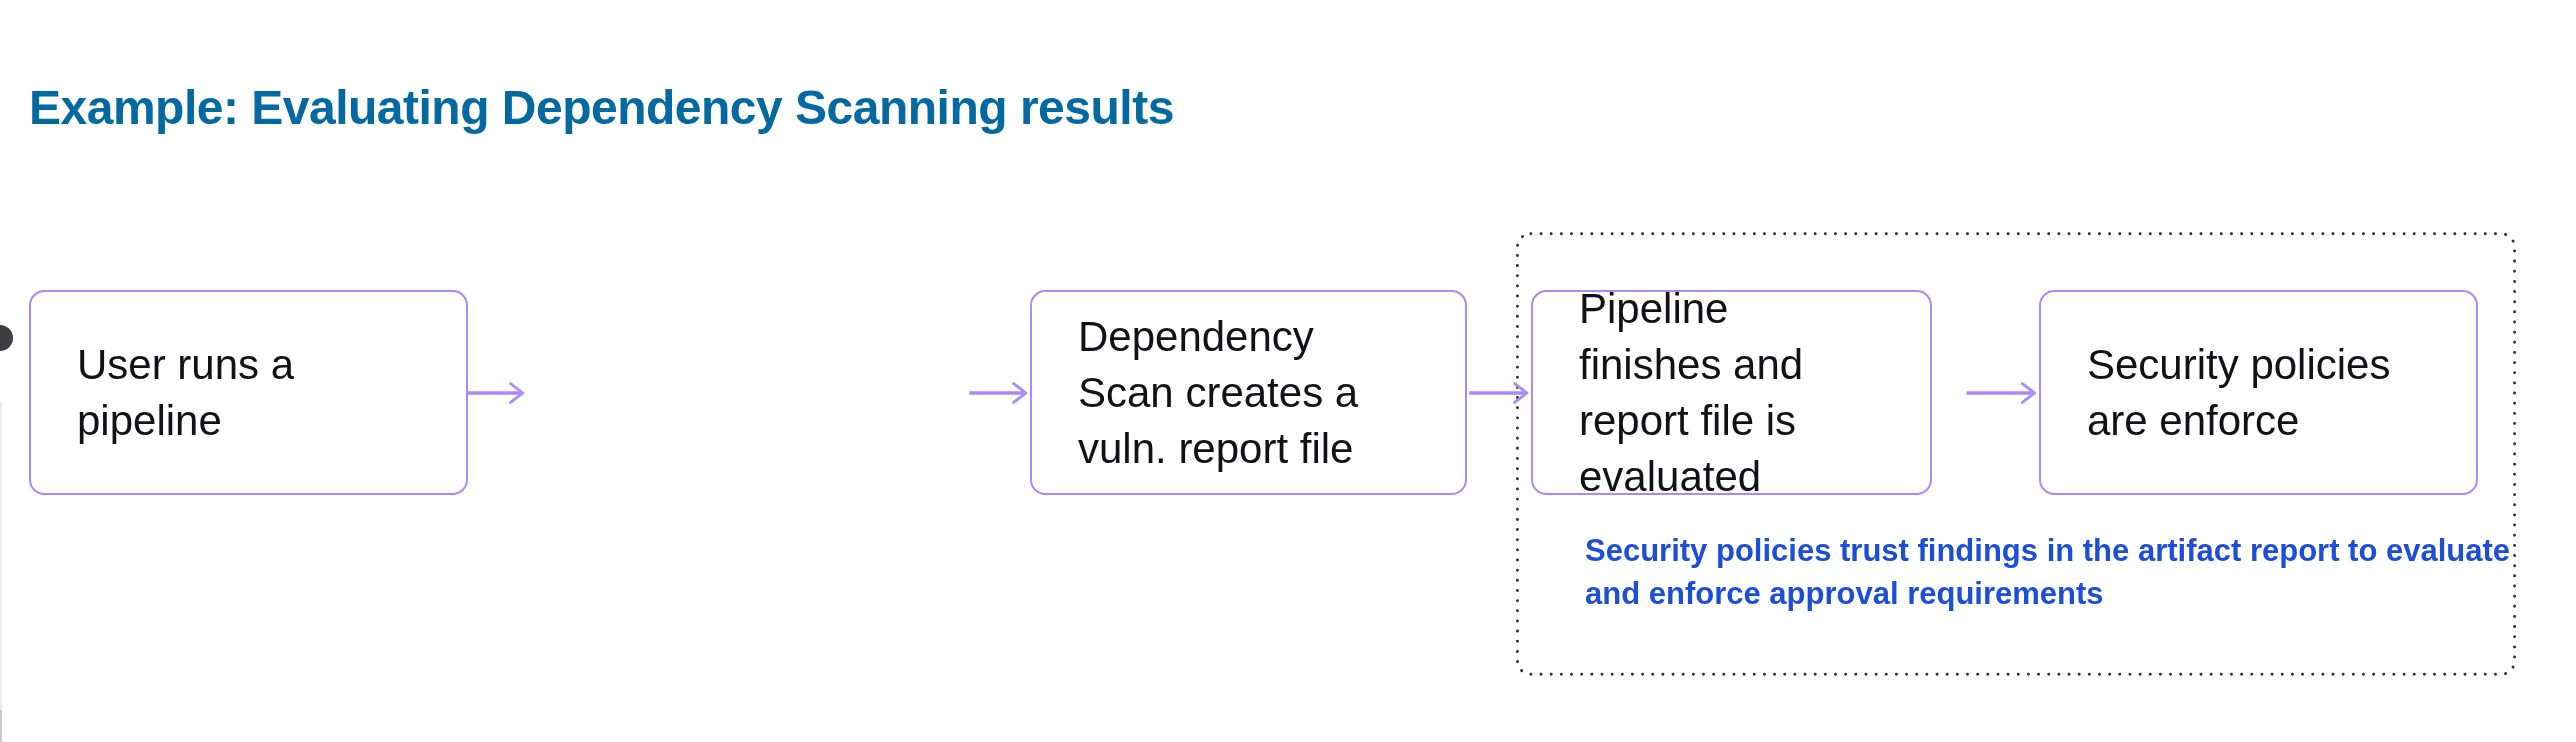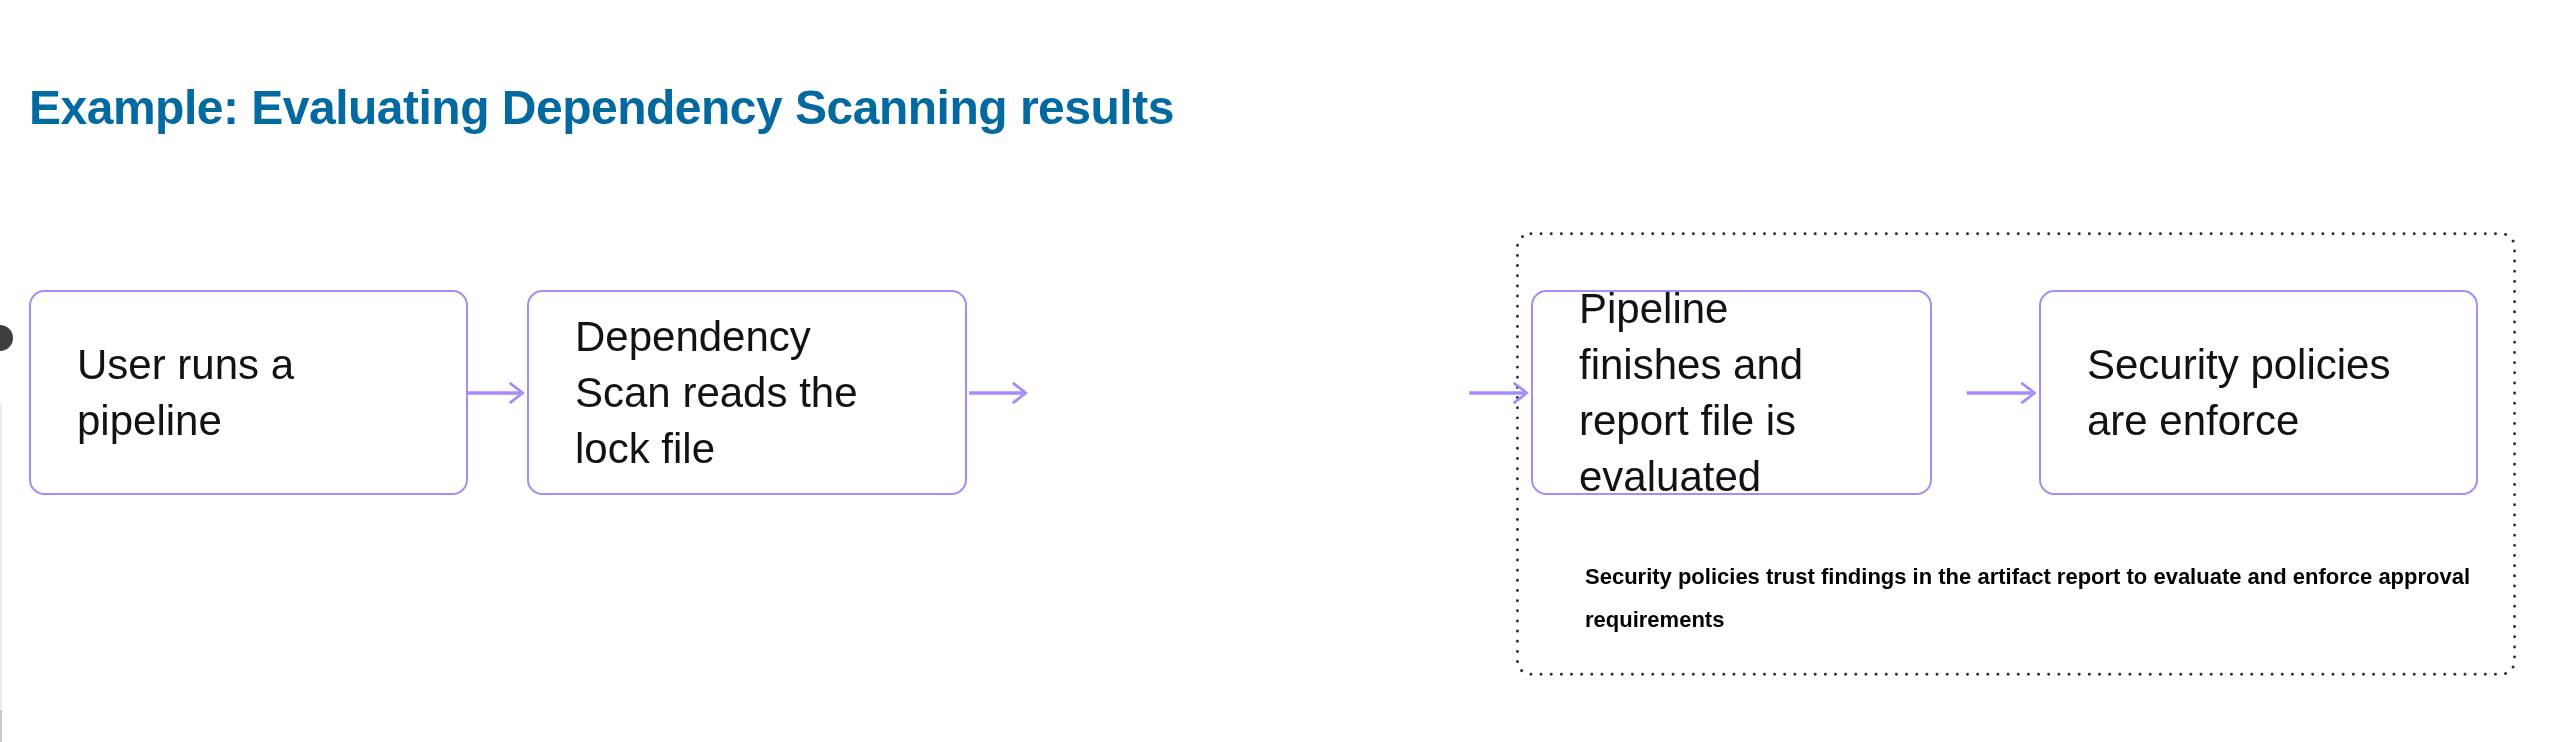--- a/index.html
+++ b/index.html
@@ -61,26 +61,26 @@
     position: absolute;
     left: 1516px;
     top: 232px;
     width: 1000px;
     height: 444px;
     z-index: 0;
   }
   .group-note {
     position: absolute;
     left: 1585px;
-    top: 555px;
+    top: 529px;
     width: 948px;
-    font-size: 22px;
+    font-size: 31px;
     line-height: 43px;
     font-weight: 700;
-    color: #000000;
+    color: #1d4ed8;
     z-index: 2;
   }
   .edge-dot {
     position: absolute;
     left: -13.4px;
     top: 325px;
     width: 26px;
     height: 26px;
     border-radius: 50%;
     background: #3e3e42;
@@ -118,29 +118,29 @@
 
   <div class="node node1">
     <span>User runs a pipeline</span>
   </div>
 
   <svg class="arrow arrow1" viewBox="0 0 66 36" xmlns="http://www.w3.org/2000/svg">
     <line x1="0" y1="18" x2="60" y2="18" stroke="#a78bfa" stroke-width="3.5"></line>
     <polyline points="50,8 63,18 50,28" fill="none" stroke="#a78bfa" stroke-width="3" stroke-linecap="round" stroke-linejoin="round"></polyline>
   </svg>
 
-  <div class="node node2">
-    <span>Dependency Scan reads the lock file</span>
-  </div>
 
   <svg class="arrow arrow2" viewBox="0 0 63 36" xmlns="http://www.w3.org/2000/svg">
     <line x1="0" y1="18" x2="57" y2="18" stroke="#a78bfa" stroke-width="3.5"></line>
     <polyline points="47,8 60,18 47,28" fill="none" stroke="#a78bfa" stroke-width="3" stroke-linecap="round" stroke-linejoin="round"></polyline>
   </svg>
 
+  <div class="node node3">
+    <span>Dependency Scan creates a vuln. report file</span>
+  </div>
 
   <svg class="arrow arrow3" viewBox="0 0 64 36" xmlns="http://www.w3.org/2000/svg">
     <line x1="0" y1="18" x2="58" y2="18" stroke="#a78bfa" stroke-width="3.5"></line>
     <polyline points="48,8 61,18 48,28" fill="none" stroke="#a78bfa" stroke-width="3" stroke-linecap="round" stroke-linejoin="round"></polyline>
   </svg>
 
   <div class="node node4">
     <span>Pipeline finishes and report file is evaluated</span>
   </div>
 

